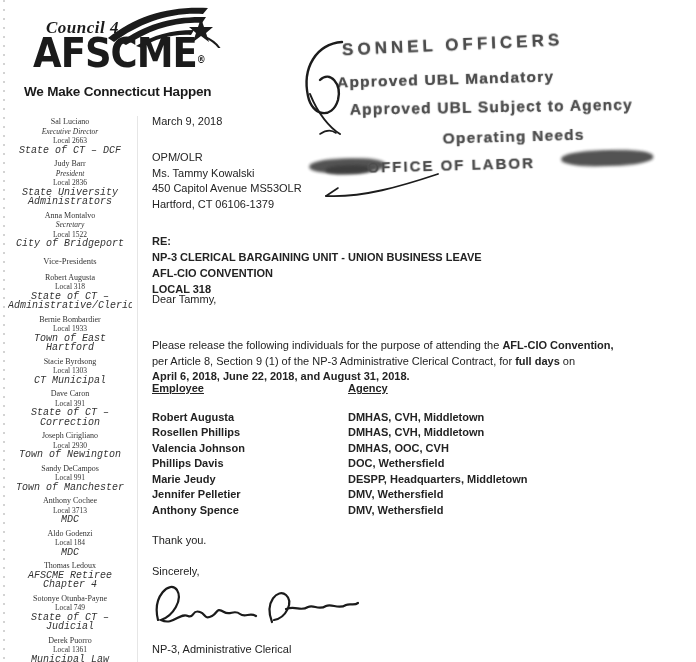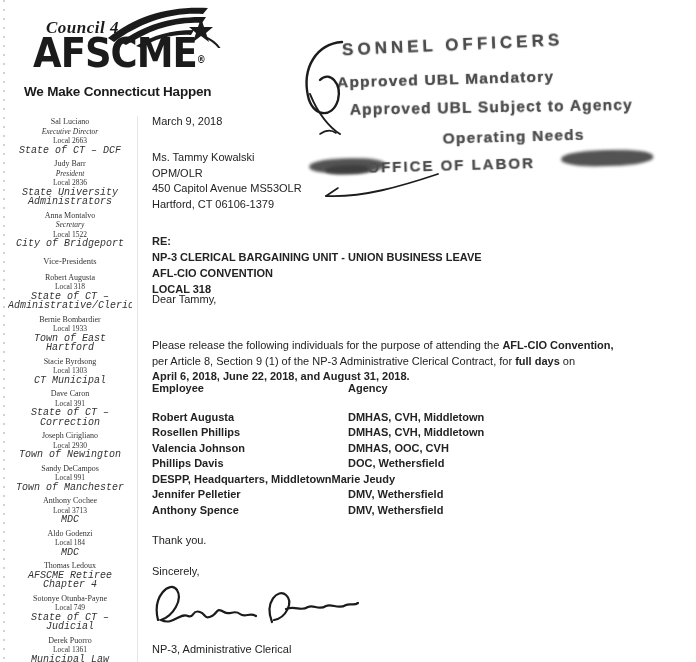--- a/index.html
+++ b/index.html
@@ -53,21 +53,21 @@
   .main{position:absolute;left:150px;top:0;width:546px;height:662px;font-size:11px;line-height:15.5px;color:#232323;}
   .date{position:absolute;left:2px;top:114px;}
   .recipient{position:absolute;left:2px;top:150px;}
   .re-block{position:absolute;left:2px;top:233px;display:flex;font-weight:700;line-height:16px;flex-direction:column;}
   .re-label{width:43px;}
   .salutation{position:absolute;left:2px;top:292px;}
   .para{position:absolute;left:2px;top:318px;width:528px;margin-top:20px;}
   .para b{font-weight:700;}
   .emp-table{position:absolute;left:2px;top:381px;width:460px;font-weight:700;}
   .t-head{display:flex;}
-  .t-head span{}
+  .t-head span{text-decoration:underline;}
   .t-head .h0{width:196px;}
   .t-rows{margin-top:13px;}
   .t-row{display:flex;line-height:15.5px;}
   .t-cell.c0{width:196px;}
   .thanks{position:absolute;left:2px;top:533px;}
   .closing{position:absolute;left:2px;top:564px;}
   .signature{position:absolute;left:0px;top:576px;width:212px;height:52px;}
   .signer1{position:absolute;left:2px;top:626px;}
   .signer2{position:absolute;left:2px;top:642px;}
 </style>
@@ -191,22 +191,22 @@
         <div class="o-name">Richard Rivera</div>
         <div class="o-local">Local 1161</div>
       </div>
     </div>
 </div>
 
 <div class="main">
   <div class="date">March 9, 2018</div>
 
   <div class="recipient">
+    <div>OPM/OLR</div>
     <div>Ms. Tammy Kowalski</div>
-    <div>OPM/OLR</div>
     <div>450 Capitol Avenue  MS53OLR</div>
     <div>Hartford, CT  06106-1379</div>
   </div>
 
   <div class="re-block">
     <div class="re-label">RE:</div>
     <div>
       <div>NP-3 CLERICAL BARGAINING UNIT - UNION BUSINESS LEAVE</div>
       <div>AFL-CIO CONVENTION</div>
       <div>LOCAL 318</div>
@@ -237,22 +237,22 @@
         </div>
         <div class="t-row">
           <div class="t-cell c0">Valencia Johnson</div>
           <div class="t-cell c1">DMHAS, OOC, CVH</div>
         </div>
         <div class="t-row">
           <div class="t-cell c0">Phillips Davis</div>
           <div class="t-cell c1">DOC, Wethersfield</div>
         </div>
         <div class="t-row">
+          <div class="t-cell c0">Marie Jeudy</div>
           <div class="t-cell c1">DESPP, Headquarters, Middletown</div>
-          <div class="t-cell c0">Marie Jeudy</div>
         </div>
         <div class="t-row">
           <div class="t-cell c0">Jennifer Pelletier</div>
           <div class="t-cell c1">DMV, Wethersfield</div>
         </div>
         <div class="t-row">
           <div class="t-cell c0">Anthony Spence</div>
           <div class="t-cell c1">DMV, Wethersfield</div>
         </div>
       </div>

